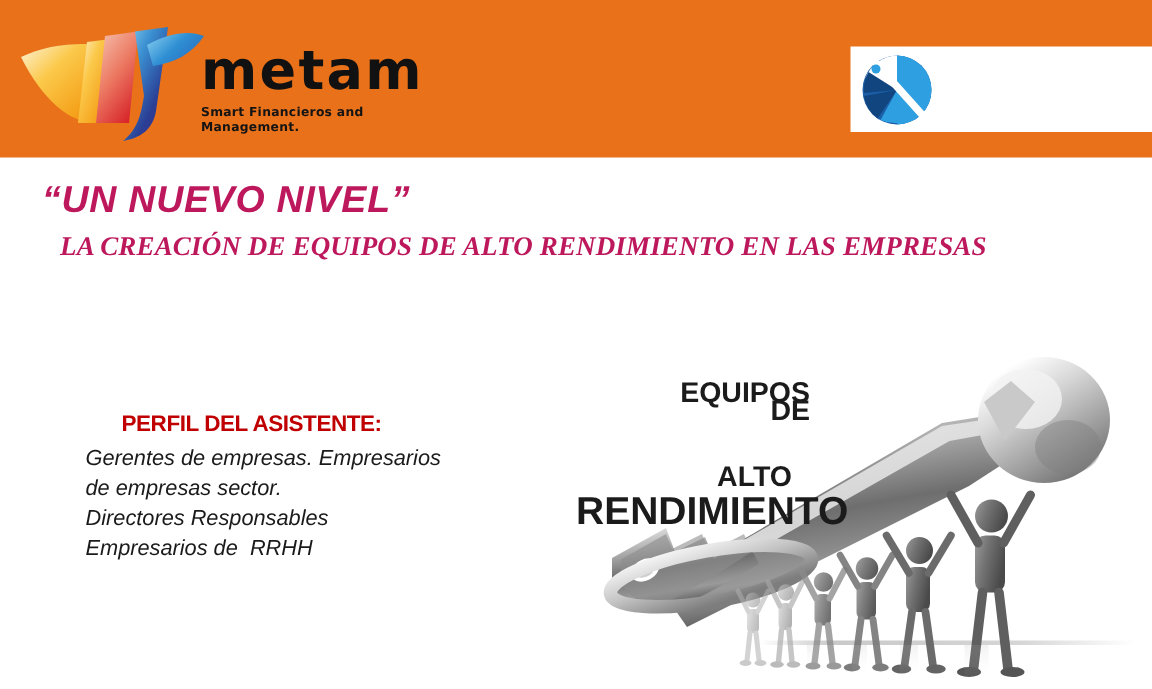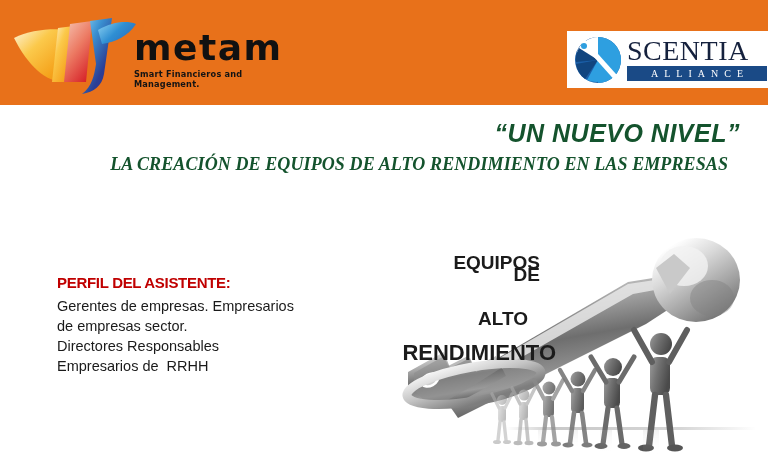--- a/index.html
+++ b/index.html
@@ -106,24 +106,24 @@
     letter-spacing: 6px;
     text-align: center;
     padding: 1px 0 1px 6px;
     height: 13px;
     line-height: 13px;
   }
 
   
   #title-block {
     position: absolute;
-    left: 40px; top: 116px;
+    left: 28px; top: 116px;
     width: 700px;
-    text-align: right;
-    color: #14532d;
+    text-align: left;
+    color: #be185d;
   }
   #title-line-1 {
     font-family: "Liberation Sans", sans-serif;
     font-style: italic;
     font-weight: 700;
     font-size: 25px;
     letter-spacing: 0.5px;
     line-height: 34px;
     white-space: nowrap;
   }
@@ -143,23 +143,25 @@
     left: 57px; top: 274px;
     width: 290px;
   }
   #perfil-heading {
     font-family: "Liberation Sans", sans-serif;
     font-weight: 700;
     font-size: 15px;
     color: #c00000;
     letter-spacing: -0.3px;
     margin-bottom: 5px;
+    margin-left: 24px;
   }
   .perfil-line {
     font-family: "Liberation Sans", sans-serif;
+    font-style: italic;
     font-size: 14.5px;
     color: #1a1a1a;
     line-height: 20px;
     white-space: pre;
   }
 
   
   #photo {
     position: absolute;
     left: 378px; top: 232px;
@@ -172,21 +174,21 @@
   .photo-caption-line {
     font-family: "Liberation Sans", sans-serif;
     font-weight: 700;
     color: #1b1b1b;
     text-align: right;
     white-space: nowrap;
   }
   #cap-1 { position: absolute; left: 22px;  top: 20px; width: 140px; font-size: 19px; }
   #cap-2 { position: absolute; left: 22px;  top: 32px; width: 140px; font-size: 19px; }
   #cap-3 { position: absolute; left: 10px;  top: 76px; width: 140px; font-size: 19px; }
-  #cap-4 { position: absolute; left: 6px;   top: 108px; width: 172px; font-size: 22px; }
+  #cap-4 { position: absolute; left: 6px;   top: 93px; width: 172px; font-size: 26px; }
 </style>
 </head>
 <body>
 
 <div id="slide">
 
   <div id="header-band"></div>
 
   <div id="metam-logo">
     <svg id="metam-mark" viewBox="0 0 128 88">
@@ -234,24 +236,20 @@
     <svg id="scentia-mark" viewBox="0 0 50 50">
       <circle cx="25" cy="25" r="23" fill="#1b5fa8"></circle>
       <path d="M25 2 A23 23 0 0 1 25 48 L25 25 Z" fill="#2e9fe0"></path>
       <path d="M25 2 A23 23 0 0 0 4 17 L25 25 Z" fill="#ffffff"></path>
       <path d="M6 13 A23 23 0 0 0 3 27 L25 25 Z" fill="#11457f"></path>
       <path d="M3 29 A23 23 0 0 0 12 44 L25 25 Z" fill="#11457f"></path>
       <path d="M14 45 A23 23 0 0 0 40 40 L25 25 Z" fill="#2e9fe0"></path>
       <path d="M10 6 L44 44" stroke="#ffffff" stroke-width="5" fill="none"></path>
       <circle cx="11" cy="11" r="3" fill="#2e9fe0"></circle>
     </svg>
-    <div id="scentia-text">
-      <span class="scentia-word">SCENTIA</span>
-      <span class="scentia-sub">ALLIANCE</span>
-    </div>
   </div>
 
   <div id="title-block">
     <div id="title-line-1">“UN NUEVO NIVEL”</div>
     <div id="title-line-2">LA CREACIÓN DE EQUIPOS DE ALTO RENDIMIENTO EN LAS EMPRESAS</div>
   </div>
 
   <div id="perfil-block">
     <div id="perfil-heading">PERFIL DEL ASISTENTE:</div>
     <div class="perfil-line">Gerentes de empresas. Empresarios</div>

